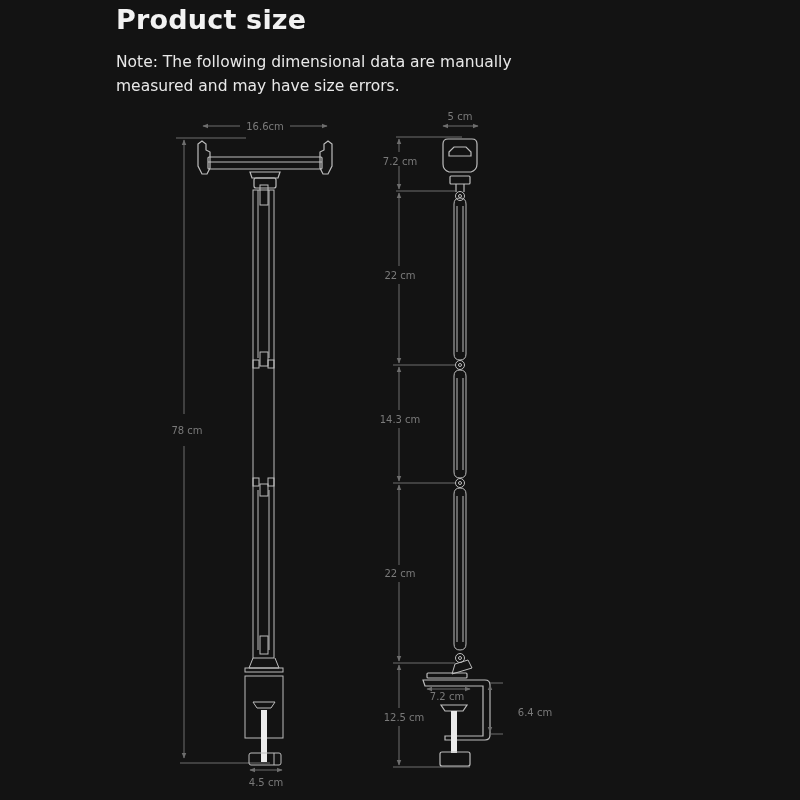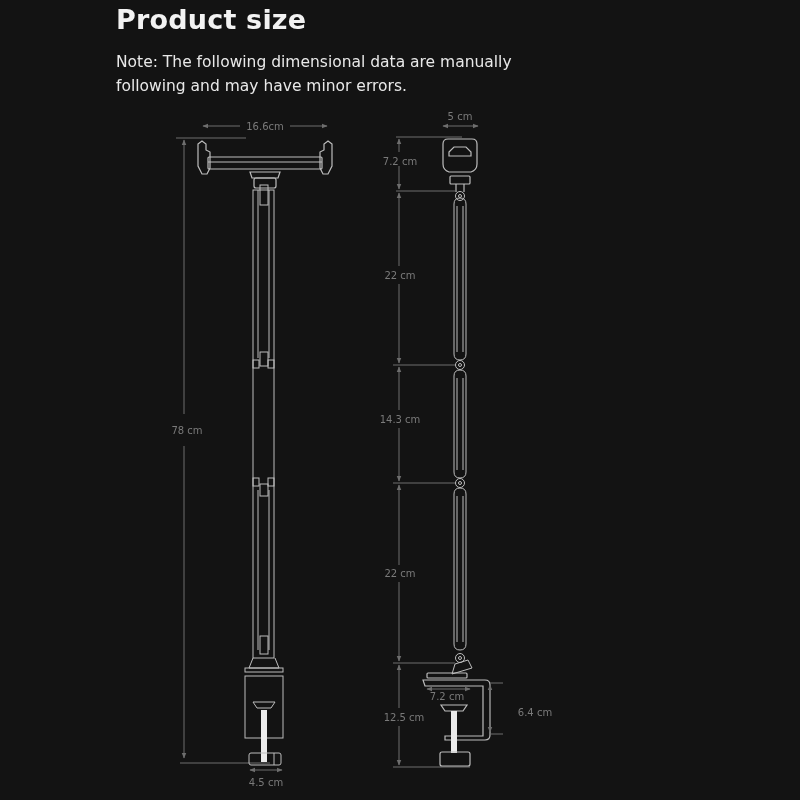--- a/index.html
+++ b/index.html
@@ -6,21 +6,21 @@
   body{width:800px;height:800px;background:#131313;overflow:hidden;position:relative;font-family:"DejaVu Sans","Liberation Sans",sans-serif;color:#fff;}
   .title{position:absolute;left:116px;top:4px;font-size:27px;font-weight:bold;color:#f2f2f2;letter-spacing:0.2px;text-align:right;}
   .note{position:absolute;left:116px;top:50px;width:440px;font-size:15.5px;line-height:24px;color:#e8e8e8;}
   svg{position:absolute;left:0;top:0;}
   .dim{font-family:"DejaVu Sans","Liberation Sans",sans-serif;font-size:10px;fill:#7a7a7a;}
 </style>
 </head>
 <body>
 
 <div class="title">Product size</div>
-<div class="note">Note: The following dimensional data are manually following and may have minor errors.</div>
+<div class="note">Note: The following dimensional data are manually measured and may have size errors.</div>
 
 <svg width="800" height="800" viewBox="0 0 800 800">
   <defs>
     <marker id="arr" viewBox="0 0 10 10" refX="9" refY="5" markerWidth="6" markerHeight="6" orient="auto-start-reverse">
       <path d="M0,1 L10,5 L0,9 z" fill="#6e6e6e"></path>
     </marker>
   </defs>
 
   <g>
 

